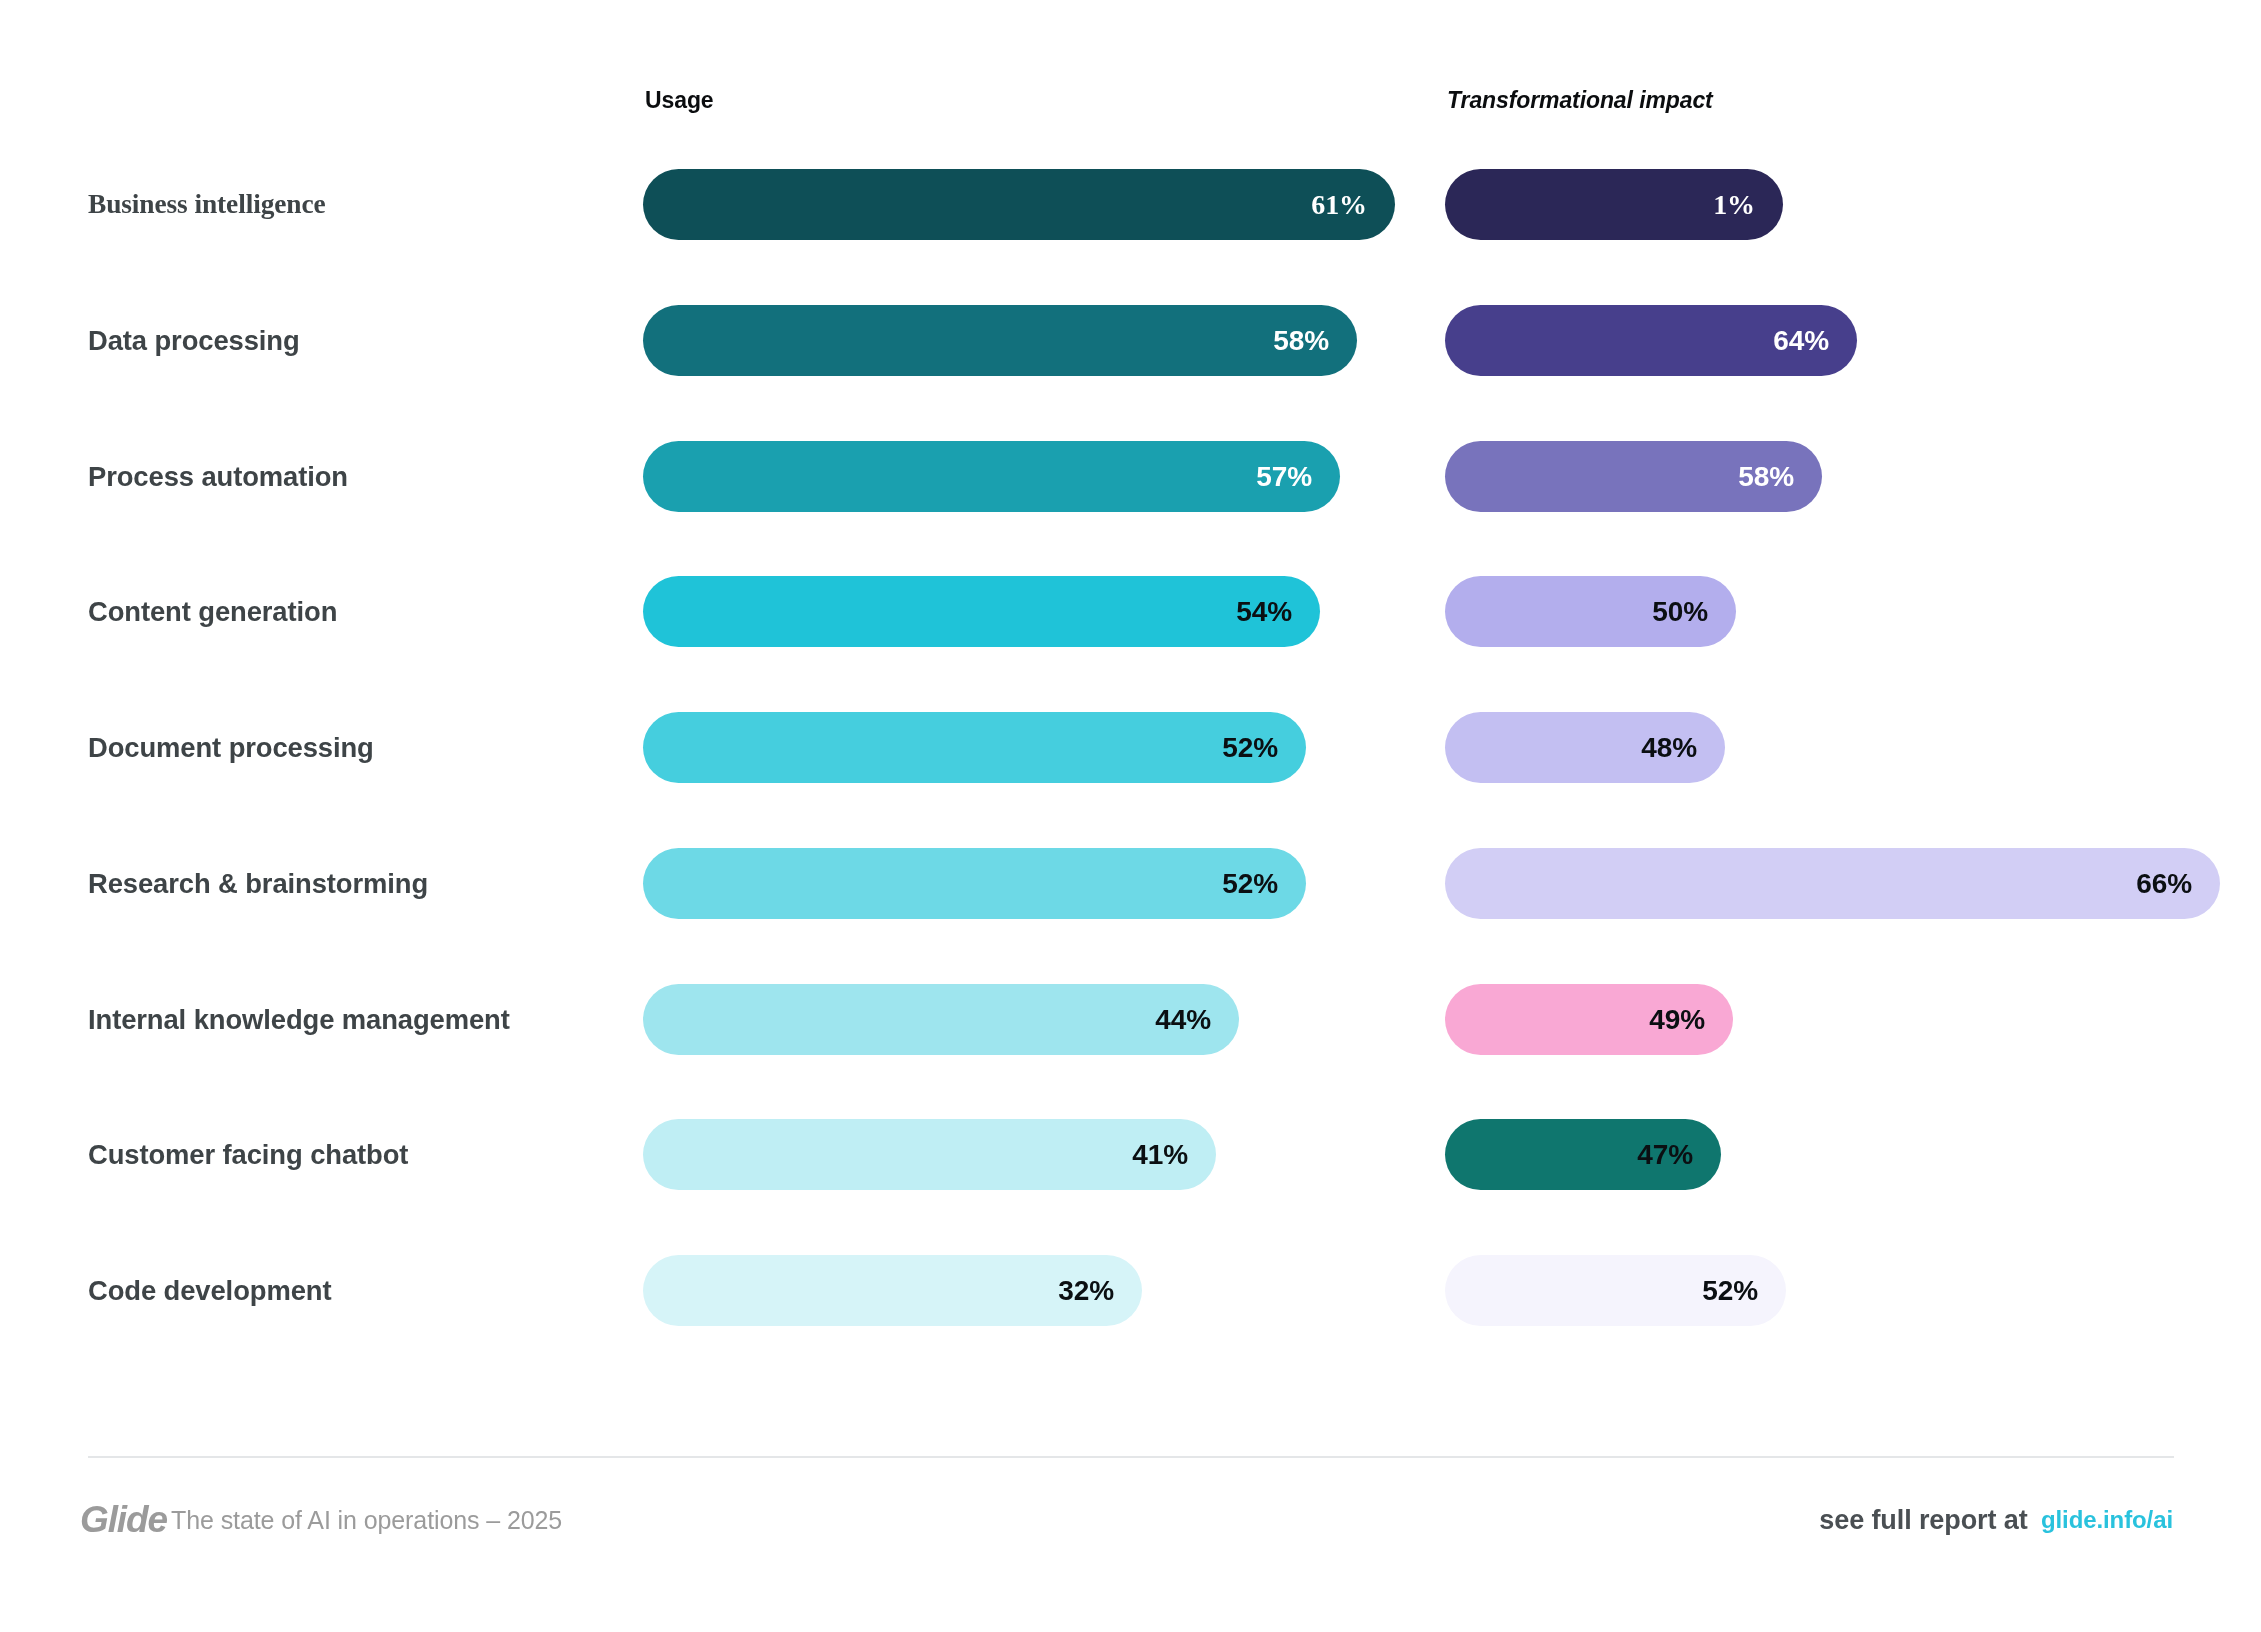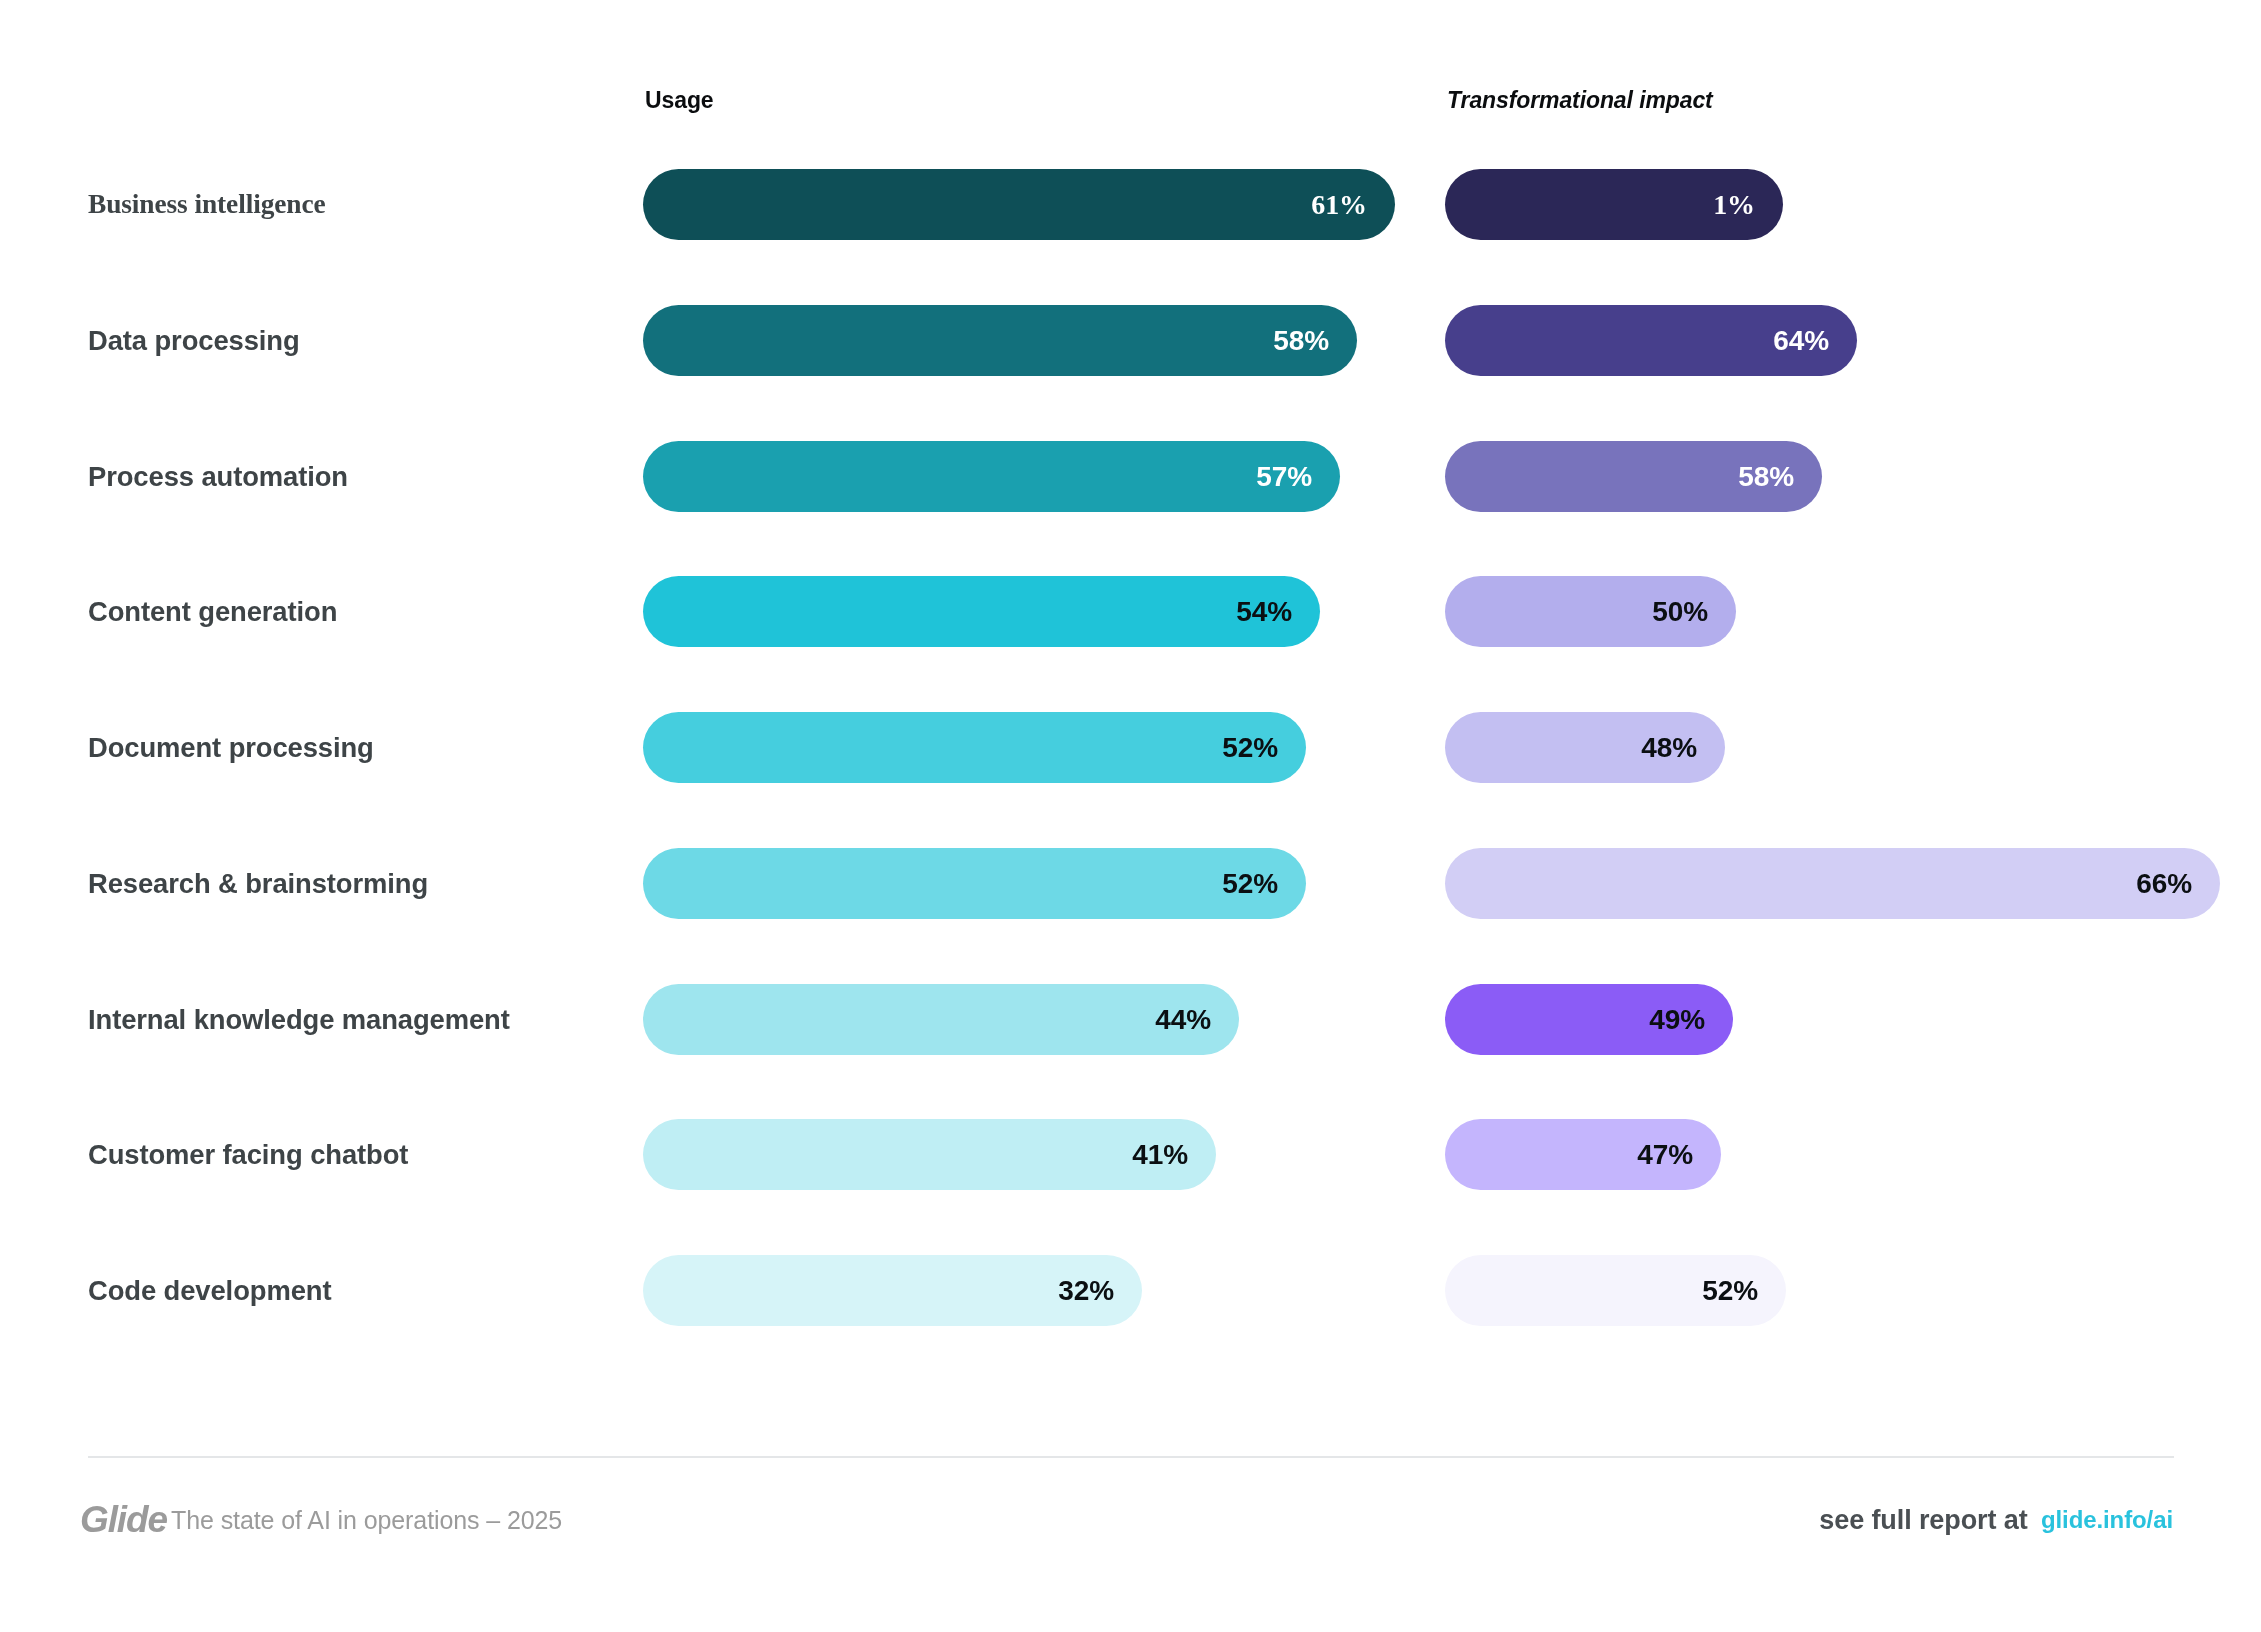--- a/index.html
+++ b/index.html
@@ -178,30 +178,30 @@
         </div>
         <div class="bar" style="left: 1445px; width: 775px; background: rgb(210, 206, 245);">
           <span class="val dark">66%</span>
         </div>
       </div>
       <div class="row" style="top: 984px;">
         <div class="cat-label">Internal knowledge management</div>
         <div class="bar" style="left: 643px; width: 596px; background: rgb(158, 229, 238);">
           <span class="val dark">44%</span>
         </div>
-        <div class="bar" style="left: 1445px; width: 288px; background: #8b5cf6;">
+        <div class="bar" style="left: 1445px; width: 288px; background: #f9a8d4;">
           <span class="val dark">49%</span>
         </div>
       </div>
       <div class="row" style="top: 1119px;">
         <div class="cat-label">Customer facing chatbot</div>
         <div class="bar" style="left: 643px; width: 573px; background: rgb(191, 238, 244);">
           <span class="val dark">41%</span>
         </div>
-        <div class="bar" style="left: 1445px; width: 276px; background: #c4b5fd;">
+        <div class="bar" style="left: 1445px; width: 276px; background: #0f766e;">
           <span class="val dark">47%</span>
         </div>
       </div>
       <div class="row" style="top: 1255px;">
         <div class="cat-label">Code development</div>
         <div class="bar" style="left: 643px; width: 499px; background: rgb(214, 244, 248);">
           <span class="val dark">32%</span>
         </div>
         <div class="bar" style="left: 1445px; width: 341px; background: rgb(245, 244, 253);">
           <span class="val dark">52%</span>

